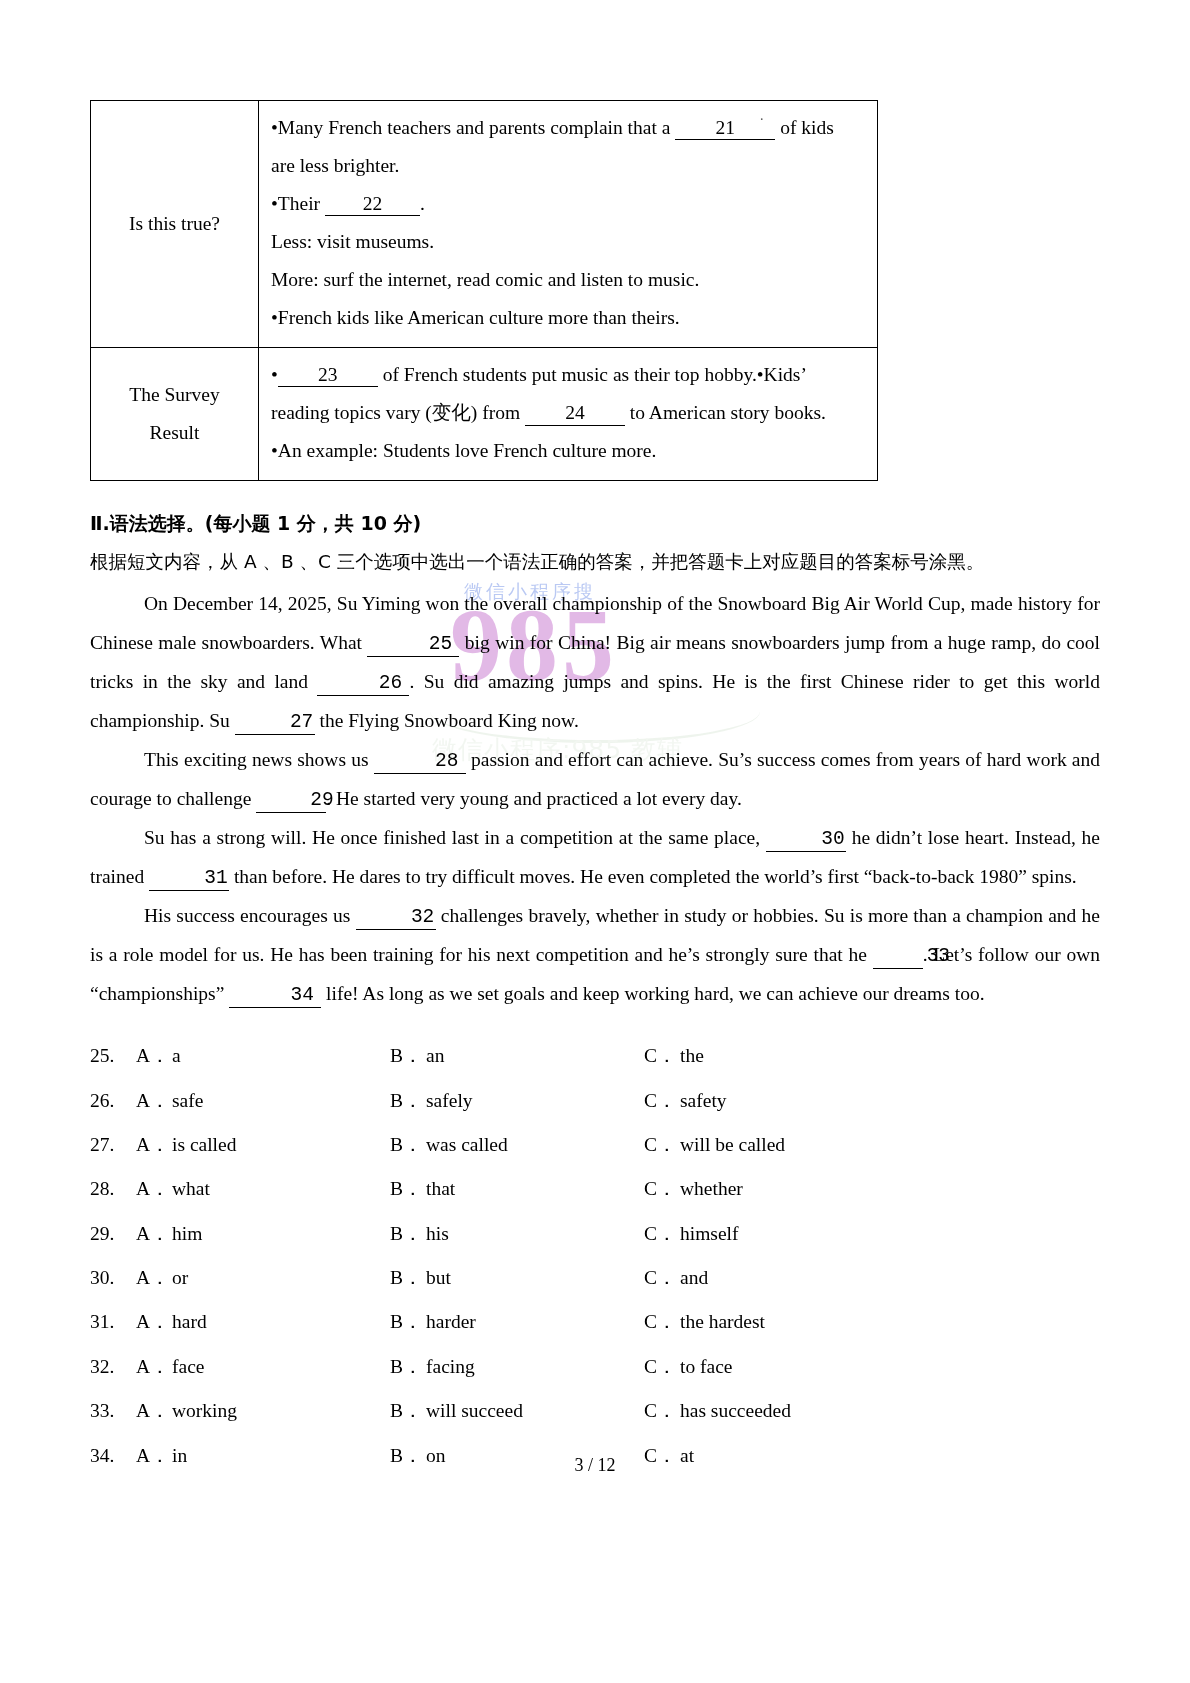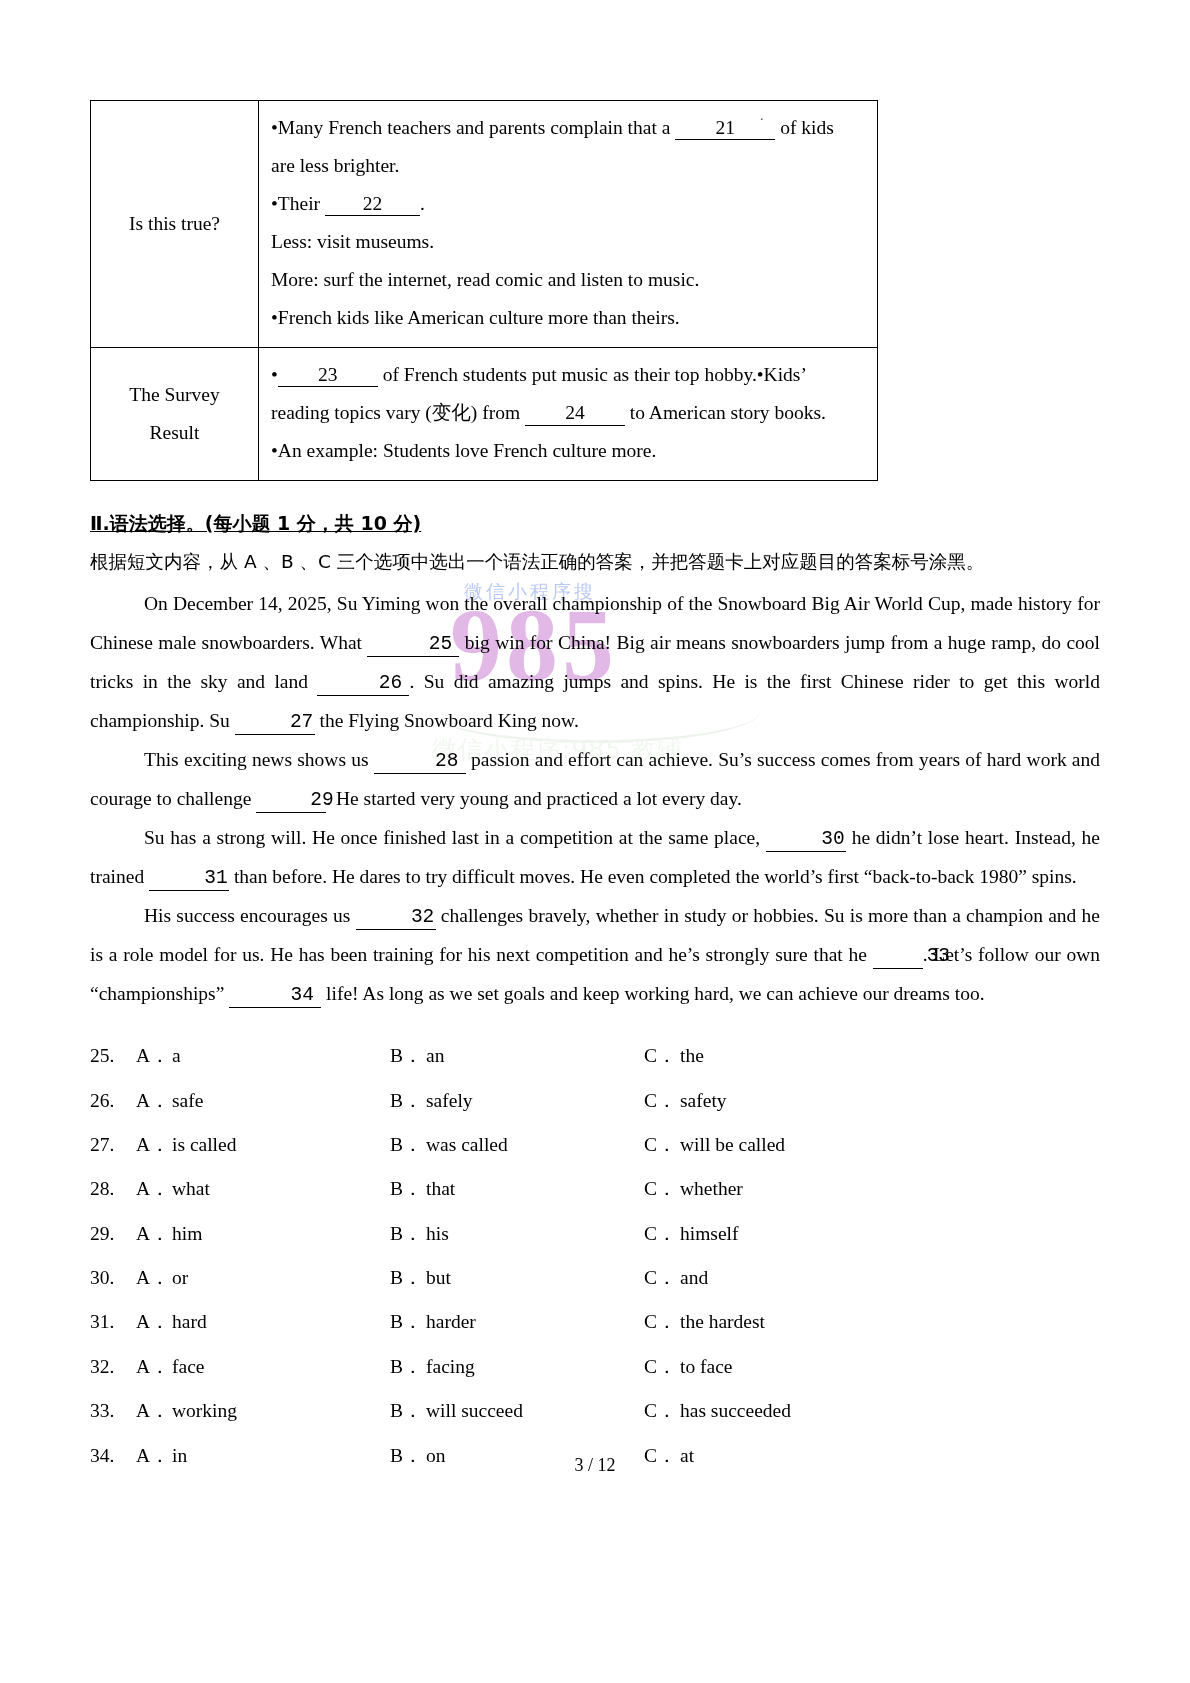--- a/index.html
+++ b/index.html
@@ -120,21 +120,20 @@
 
   
   .sec-head {
     font-family: "DejaVu Sans", "Liberation Sans", sans-serif;
     font-weight: bold;
     font-size: 19px;
     margin-top: 30px;
     margin-bottom: 12px;
     position: relative;
     z-index: 2;
-    text-decoration: underline;
   }
 
   .instruction {
     font-family: "DejaVu Sans", "Liberation Sans", sans-serif;
     font-size: 18.5px;
     margin-bottom: 10px;
     position: relative;
     z-index: 2;
     letter-spacing: 0px;
   }

